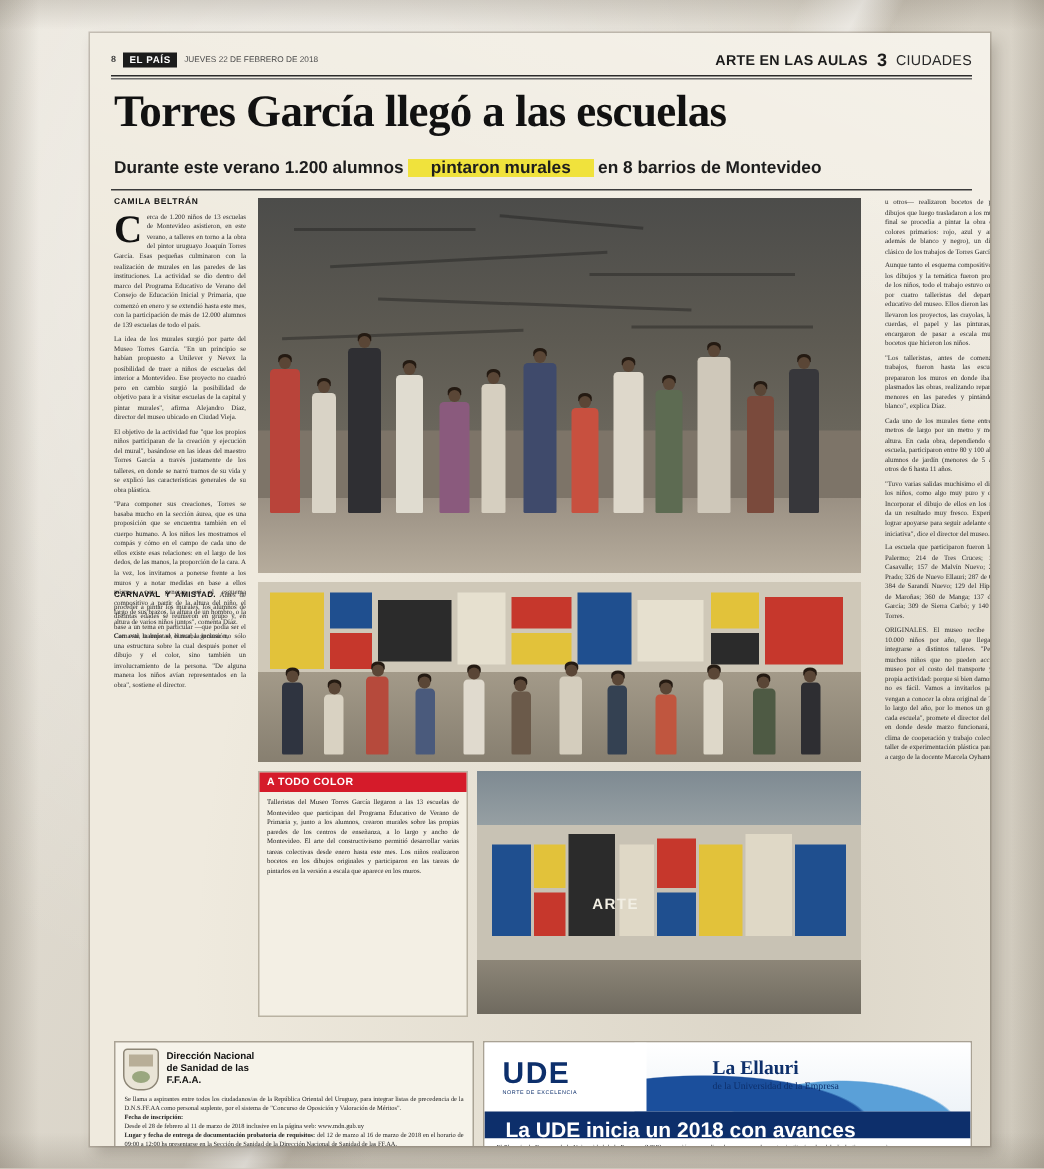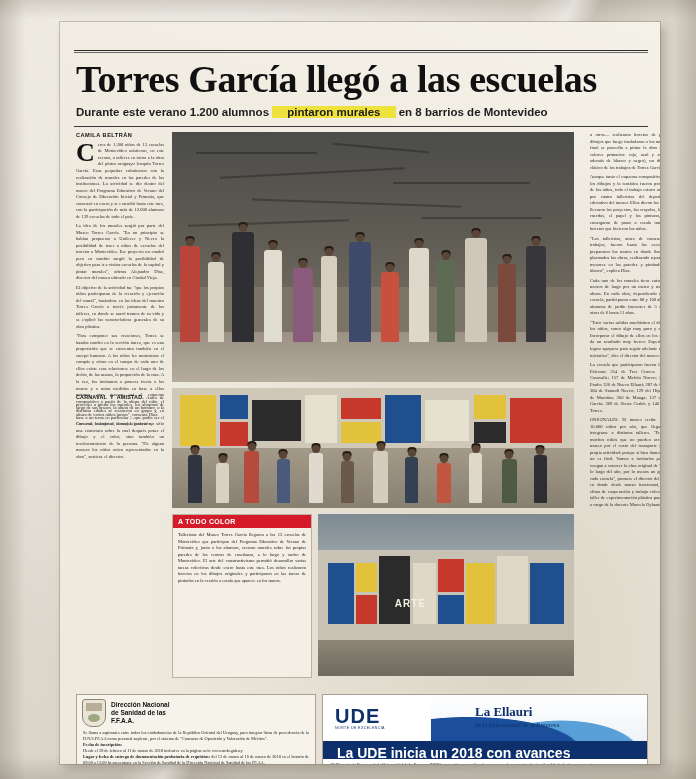--- a/index.html
+++ b/index.html
@@ -60,21 +60,21 @@
   .mast-section{font-size:9.5px;font-weight:700;color:#1b1b1b;letter-spacing:.2px;}
   .mast-secnum{font-size:12px;font-weight:700;color:#1b1b1b;}
   .mast-cat{font-size:9.5px;color:#2a2a2a;letter-spacing:.2px;}
   .rule{position:absolute;left:14px;right:12px;height:1px;background:#2b2b2b;}
   #rule1{top:28px;}
   #rule2{top:30px;height:.5px;background:#6b6b6b;}
 
   
   .headline{
     position:absolute;left:16px;top:38px;right:14px;
-    font-size:38px;font-weight:700;line-height:1.02;color:#111;
+    font-size:30px;font-weight:700;line-height:1.02;color:#111;
     font-family:"Liberation Serif", serif;letter-spacing:-.4px;
   }
   .subhead{
     position:absolute;left:16px;top:84px;right:14px;
     font-size:11.5px;color:#1d1d1d;font-weight:600;
     font-family:"Liberation Sans", sans-serif;
   }
   .subhead .hl{background:#f0e23c;padding:0 15px;}
   #rule3{top:104px;left:14px;right:12px;height:1px;background:#3a3a3a;position:absolute;}
 
@@ -169,20 +169,30 @@
 </style>
 </head>
 <body>
 
 <div id="page">
   <div id="paper"></div>
   <div id="crease"></div>
 
   <div id="sheet">
 
+    <div class="masthead">
+      <span class="pagenum">8</span>
+      <span class="mast-badge">EL PAÍS</span>
+      <span class="mast-date">JUEVES 22 DE FEBRERO DE 2018</span>
+      <span class="mast-right">
+        <span class="mast-section">ARTE EN LAS AULAS</span>
+        <span class="mast-secnum">3</span>
+        <span class="mast-cat">CIUDADES</span>
+      </span>
+    </div>
     <div class="rule" id="rule1"></div>
     <div class="rule" id="rule2"></div>
 
     <div class="headline">Torres García llegó a las escuelas</div>
     <div class="subhead">
       <span>Durante este verano 1.200 alumnos </span><span class="hl">pintaron murales</span><span> en 8 barrios de Montevideo</span>
     </div>
     <div id="rule3"></div>
 
     <div class="col" id="col1">

